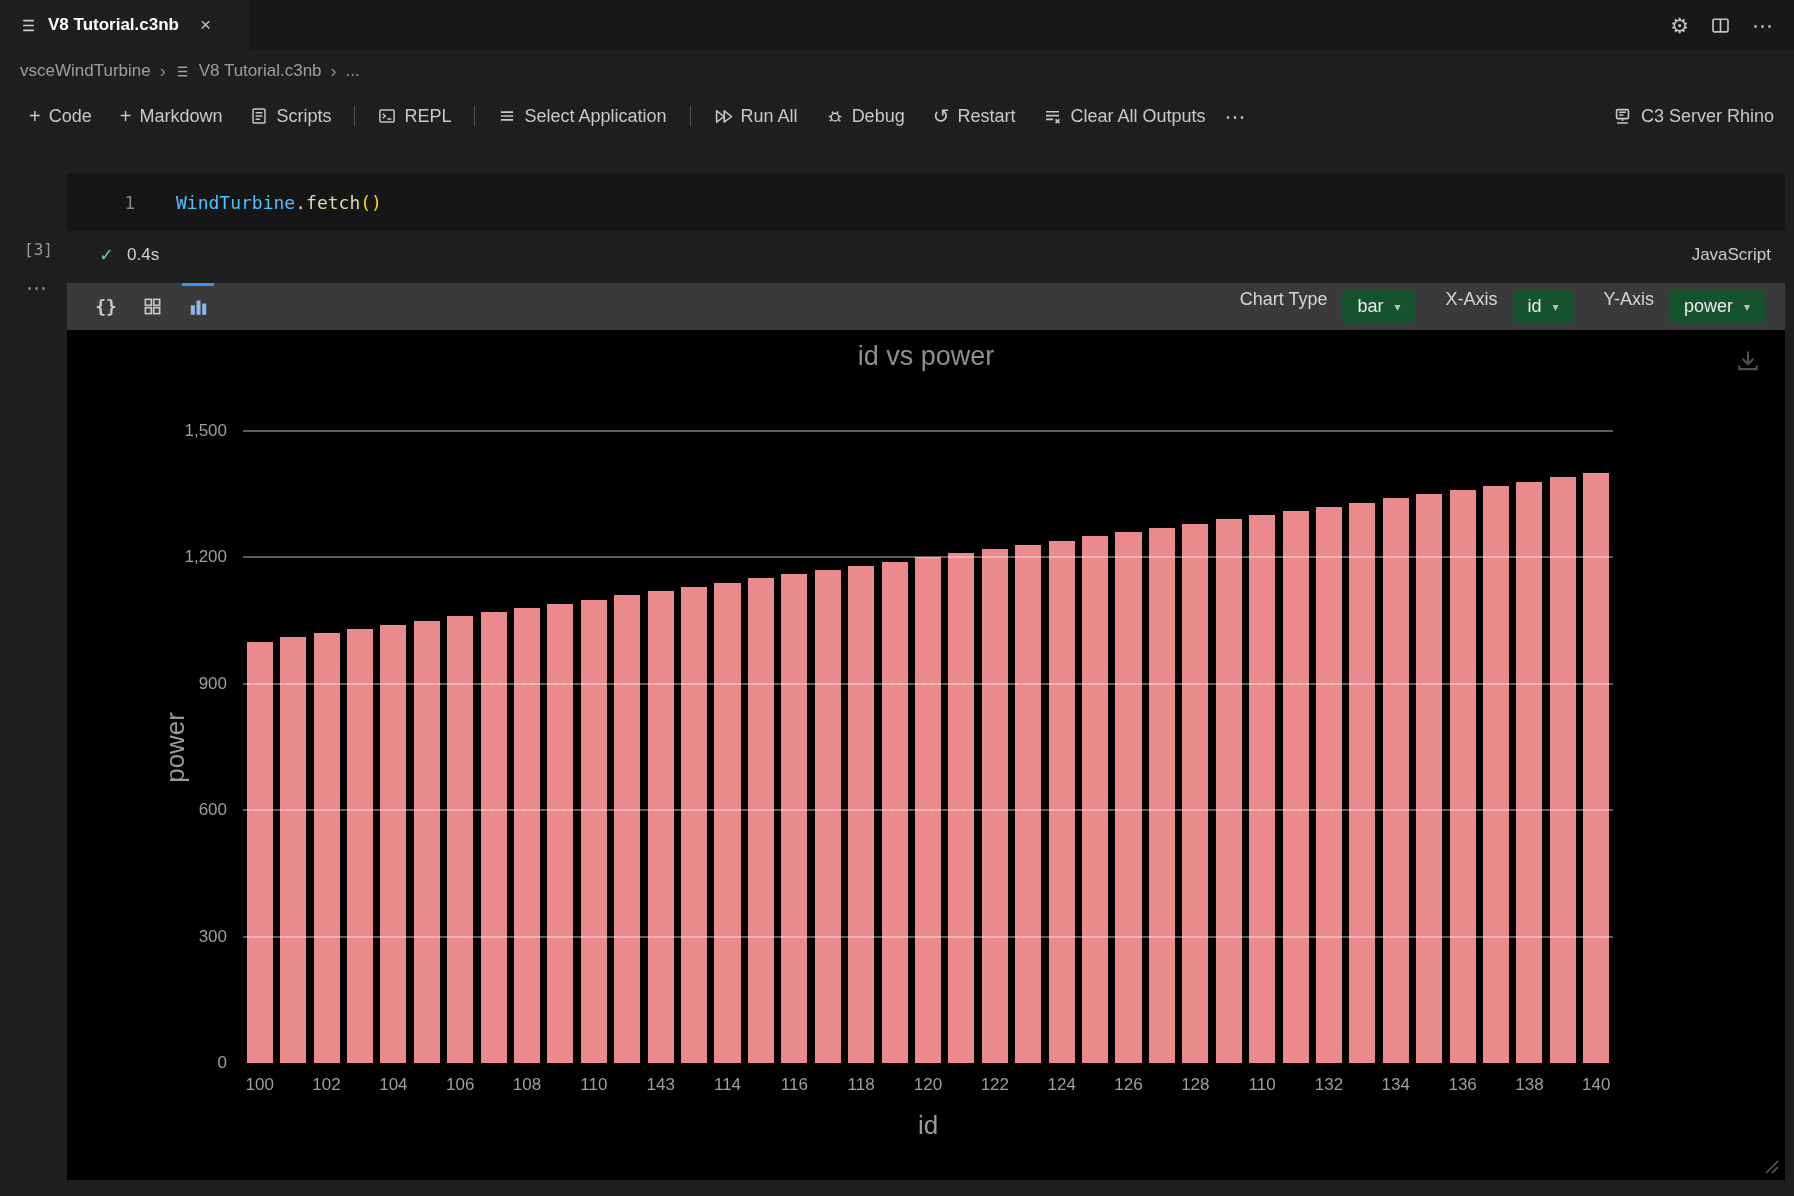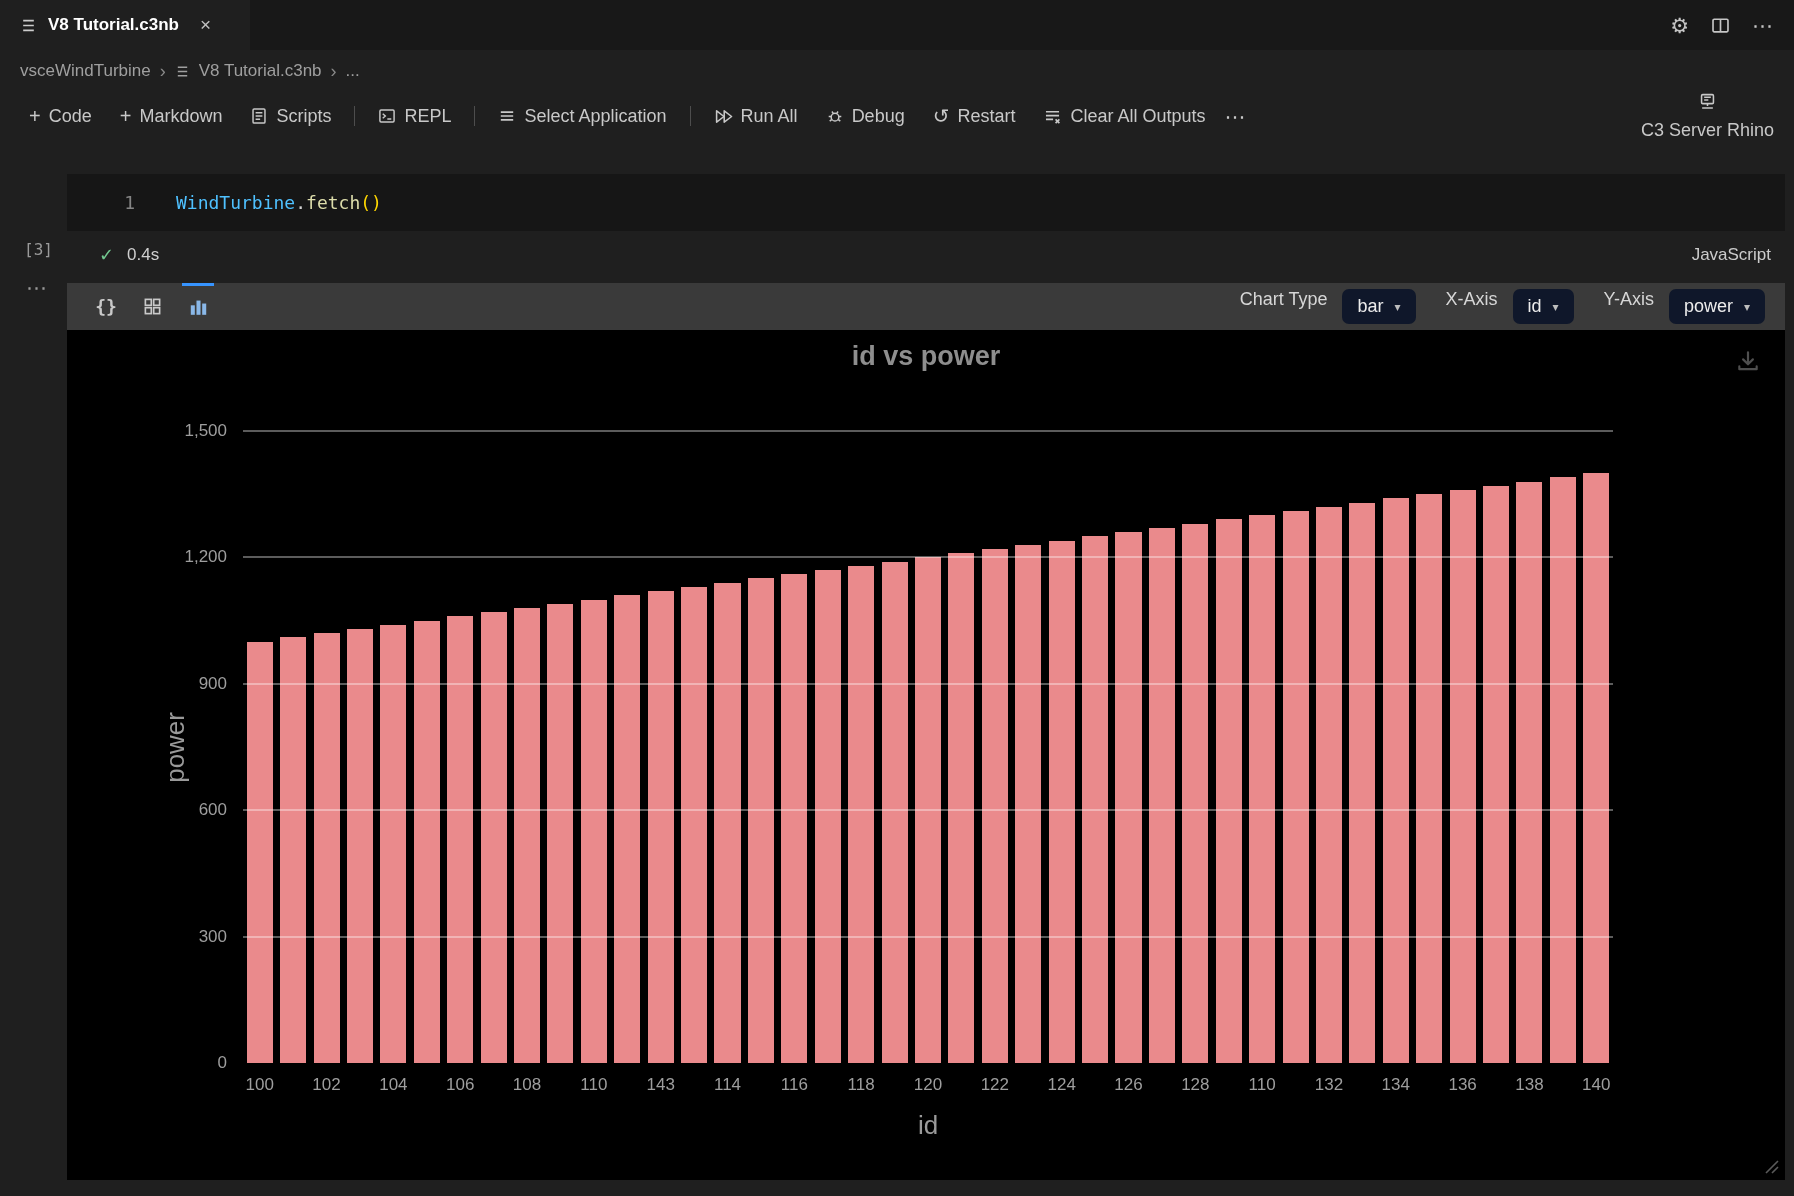--- a/index.html
+++ b/index.html
@@ -27,21 +27,21 @@
 
   
   .breadcrumb { height:42px; display:flex; align-items:center; gap:9px; padding-left:20px; font-size:17px; color:#9f9f9f; }
   .crumb-sep { color:#8a8a8a; font-size:18px; }
 
   
   .nb-toolbar { height:48px; display:flex; align-items:center; gap:10px; padding:0 20px; font-size:18px; color:#c8c8c8; }
   .tb-btn { display:flex; align-items:center; gap:8px; padding:5px 9px; border-radius:5px; white-space:nowrap; }
   .tb-plus { font-size:20px; line-height:1; color:#c8c8c8; }
   .tb-sep { width:1px; height:20px; background:#4d4d4d; margin:0 4px; }
-  .kernel { margin-left:auto; display:flex; align-items:center; gap:9px; white-space:nowrap;flex-direction:column; }
+  .kernel { margin-left:auto; display:flex; align-items:center; gap:9px; white-space:nowrap; }
   .restart-glyph { font-size:20px; line-height:1; }
 
   
   .gutter-exec { position:absolute; left:24px; top:240px; color:#9a9a9a; font-family:"DejaVu Sans Mono", monospace; font-size:16px; }
   .gutter-menu { position:absolute; left:26px; top:276px; color:#9a9a9a; font-size:21px; letter-spacing:1px; cursor:pointer; }
 
   .cell { position:absolute; left:67px; right:9px; top:174px; }
   .code-area { background:#161616; height:57px; display:flex; align-items:center; font-family:"DejaVu Sans Mono", monospace; font-size:18px; }
   .ln { width:68px; text-align:right; color:#858585; flex:none; }
   .code-line { margin-left:41px; white-space:pre; }
@@ -56,26 +56,26 @@
   
   .output { position:absolute; left:67px; right:9px; top:283px; bottom:16px; display:flex; flex-direction:column; }
   .viz-toolbar { height:47px; background:#3a3a3a; display:flex; align-items:center; flex:none; }
   .viz-tabs { display:flex; align-items:stretch; height:100%; padding-left:16px; }
   .viz-tab { position:relative; display:flex; align-items:center; justify-content:center; width:46px; height:100%; cursor:pointer; color:#c9c9c9; }
   .viz-tab.active::before { content:""; position:absolute; top:0; left:7px; right:7px; height:3px; background:#3794ff; }
   .braces { font-family:"DejaVu Sans Mono", monospace; font-size:18px; font-weight:bold; }
   .viz-controls { margin-left:auto; display:flex; align-items:center; gap:30px; padding-right:20px; }
   .ctrl { display:flex; align-items:flex-start; gap:15px; }
   .ctrl-label { font-size:18px; color:#d6d6d6; }
-  .dropdown { display:flex; align-items:center; gap:11px; background:#0f172a; border-radius:7px; padding:7px 15px; font-size:18px; color:#ececec; }
+  .dropdown { display:flex; align-items:center; gap:11px; background:#14532d; border-radius:7px; padding:7px 15px; font-size:18px; color:#ececec; }
   .chev { font-size:12px; color:#bdbdbd; }
 
   
   .chart-panel { position:relative; background:#000000; flex:1; }
-  .chart-title { position:absolute; top:11px; left:0; width:100%; text-align:center; font-size:27px; font-weight:bold; color:#8e8e8e; }
+  .chart-title { position:absolute; top:11px; left:0; width:100%; text-align:center; font-size:27px; font-weight:normal; color:#8e8e8e; }
   .download { position:absolute; top:18px; right:24px; cursor:pointer; }
   .plot-area { position:absolute; left:176px; top:101px; width:1370px; height:632px; }
   .bar { position:absolute; bottom:0; z-index:1; }
   .gridline { position:absolute; left:0; right:0; height:1px; background:rgba(255,255,255,0.72); z-index:2; transform:translateY(50%); }
   .y-axis { position:absolute; left:0; top:101px; width:160px; height:632px; }
   .ytick { position:absolute; right:0; transform:translateY(-50%); color:#9e9e9e; font-size:17px; }
   .x-axis { position:absolute; left:176px; top:745px; width:1370px; height:26px; }
   .xtick { position:absolute; top:0; transform:translateX(-50%); color:#9e9e9e; font-size:17px; }
   .xlabel { position:absolute; left:176px; width:1370px; top:780px; text-align:center; font-size:26px; color:#9a9a9a; }
   .ylabel-wrap { position:absolute; left:88px; top:101px; width:40px; height:632px; display:flex; align-items:center; justify-content:center; }

